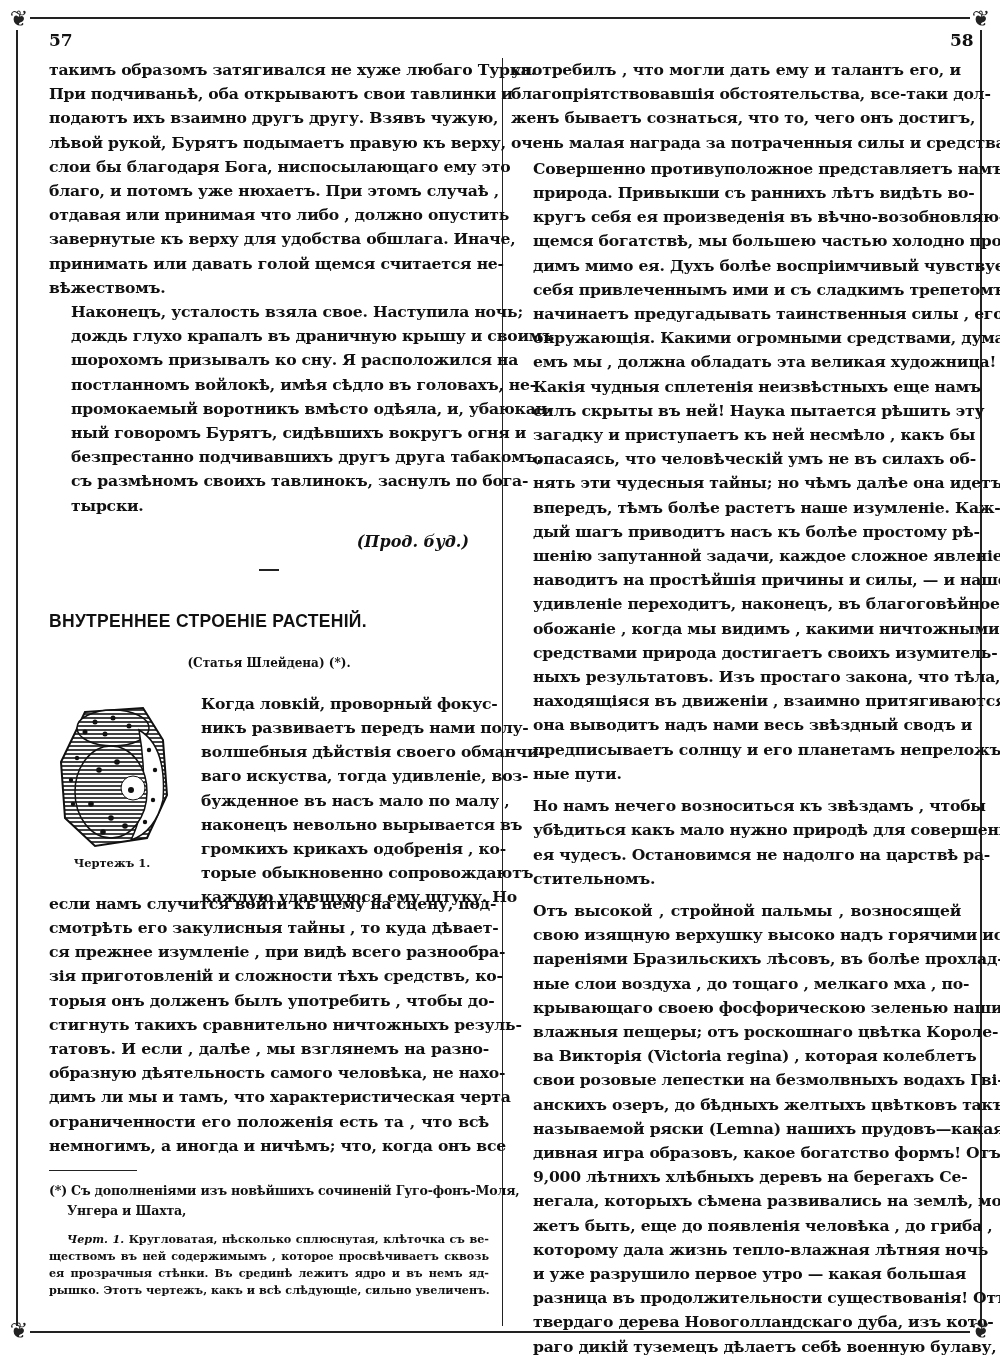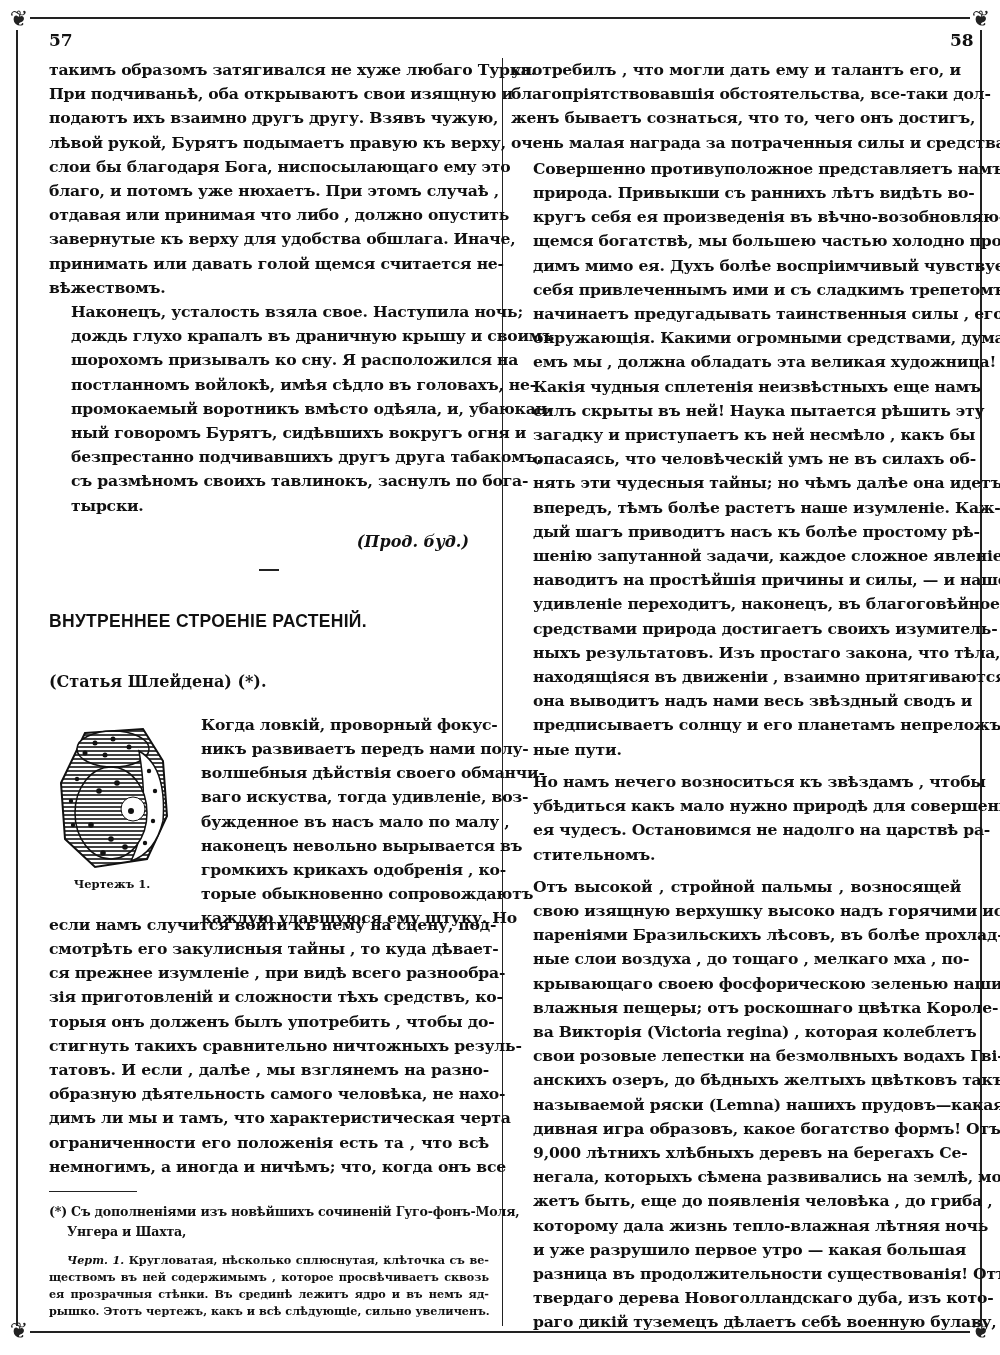--- a/index.html
+++ b/index.html
@@ -24,21 +24,21 @@
   .col.right { left: 511px; width: 450px; }
 
   p.body { margin: 0; font-size: 15.6px; line-height: 24.2px; text-align: justify; font-weight: bold; letter-spacing: -0.2px; }
   p.body.indent { text-indent: 22px; }
   .line { display: block; text-align: justify; text-align-last: justify; white-space: nowrap; }
   .line.last { text-align-last: left; }
 
   .cont { text-align: right; font-style: italic; font-size: 16px; font-weight: bold; margin: 14px 20px 0 0; }
   .dash { width: 20px; border-top: 2px solid #222; margin: 18px auto 0 auto; }
   .article-title { text-align: left; font-size: 17.5px; font-weight: bold; margin-top: 40px; letter-spacing: 0.3px; font-family: "Liberation Sans", sans-serif; }
-  .byline { text-align: left; font-size: 16px; margin-top: 40px; font-weight: bold; }
+  .byline { text-align: center; font-size: 12px; margin-top: 24px; font-weight: bold; }
 
   .fig-block { position: relative; margin-top: 22px; height: 200px; }
   .figure { position: absolute; left: 6px; top: 8px; width: 116px; height: 150px; }
   .fig-caption { position: absolute; left: 8px; top: 164px; width: 110px; text-align: center; font-size: 11.5px; font-weight: bold; }
   .fig-text { position: absolute; left: 130px; top: 0; width: 310px; }
 
   .fn-rule { width: 88px; border-top: 1.5px solid #222; margin: 12px 0 10px 0; }
   .fn { font-size: 12.6px; line-height: 20px; font-weight: bold; margin: 0; }
   .fn .line { letter-spacing: -0.2px; }
   .fn-indent { padding-left: 18px; }
@@ -57,21 +57,21 @@
 <div class="corner tr">❦</div>
 <div class="corner bl">❦</div>
 <div class="corner br">❦</div>
 
 <div class="page-num left">57</div>
 <div class="page-num right">58</div>
 
 <div class="col left">
   <p class="body">
       <span class="line">такимъ образомъ затягивался не хуже любаго Турка.</span>
-      <span class="line">При подчиваньѣ, оба открываютъ свои изящную и</span>
+      <span class="line">При подчиваньѣ, оба открываютъ свои тавлинки и</span>
       <span class="line">подаютъ ихъ взаимно другъ другу. Взявъ чужую,</span>
       <span class="line">лѣвой рукой, Бурятъ подымаетъ правую къ верху,</span>
       <span class="line">слои бы благодаря Бога, ниспосылающаго ему это</span>
       <span class="line">благо, и потомъ уже нюхаетъ. При этомъ случаѣ ,</span>
       <span class="line">отдавая или принимая что либо , должно опустить</span>
       <span class="line">завернутые къ верху для удобства обшлага. Иначе,</span>
       <span class="line">принимать или давать голой щемся считается не-</span>
       <span class="line last">вѣжествомъ.</span>
     </p>
   <p class="body indent">
@@ -188,20 +188,21 @@
       <span class="line">Какія чудныя сплетенія неизвѣстныхъ еще намъ</span>
       <span class="line">силъ скрыты въ ней! Наука пытается рѣшить эту</span>
       <span class="line">загадку и приступаетъ къ ней несмѣло , какъ бы</span>
       <span class="line">опасаясь, что человѣческій умъ не въ силахъ об-</span>
       <span class="line">нять эти чудесныя тайны; но чѣмъ далѣе она идетъ</span>
       <span class="line">впередъ, тѣмъ болѣе растетъ наше изумленіе. Каж-</span>
       <span class="line">дый шагъ приводитъ насъ къ болѣе простому рѣ-</span>
       <span class="line">шенію запутанной задачи, каждое сложное явленіе</span>
       <span class="line">наводитъ на простѣйшія причины и силы, — и наше</span>
       <span class="line">удивленіе переходитъ, наконецъ, въ благоговѣйное</span>
+      <span class="line">обожаніе , когда мы видимъ , какими ничтожными</span>
       <span class="line">средствами природа достигаетъ своихъ изумитель-</span>
       <span class="line">ныхъ результатовъ. Изъ простаго закона, что тѣла,</span>
       <span class="line">находящіяся въ движеніи , взаимно притягиваются,</span>
       <span class="line">она выводитъ надъ нами весь звѣздный сводъ и</span>
       <span class="line">предписываетъ солнцу и его планетамъ непреложъ-</span>
       <span class="line last">ные пути.</span>
     </p>
   <p class="body indent" style="margin-top:8px">
       <span class="line">Но намъ нечего возноситься къ звѣздамъ , чтобы</span>
       <span class="line">убѣдиться какъ мало нужно природѣ для совершенія</span>

